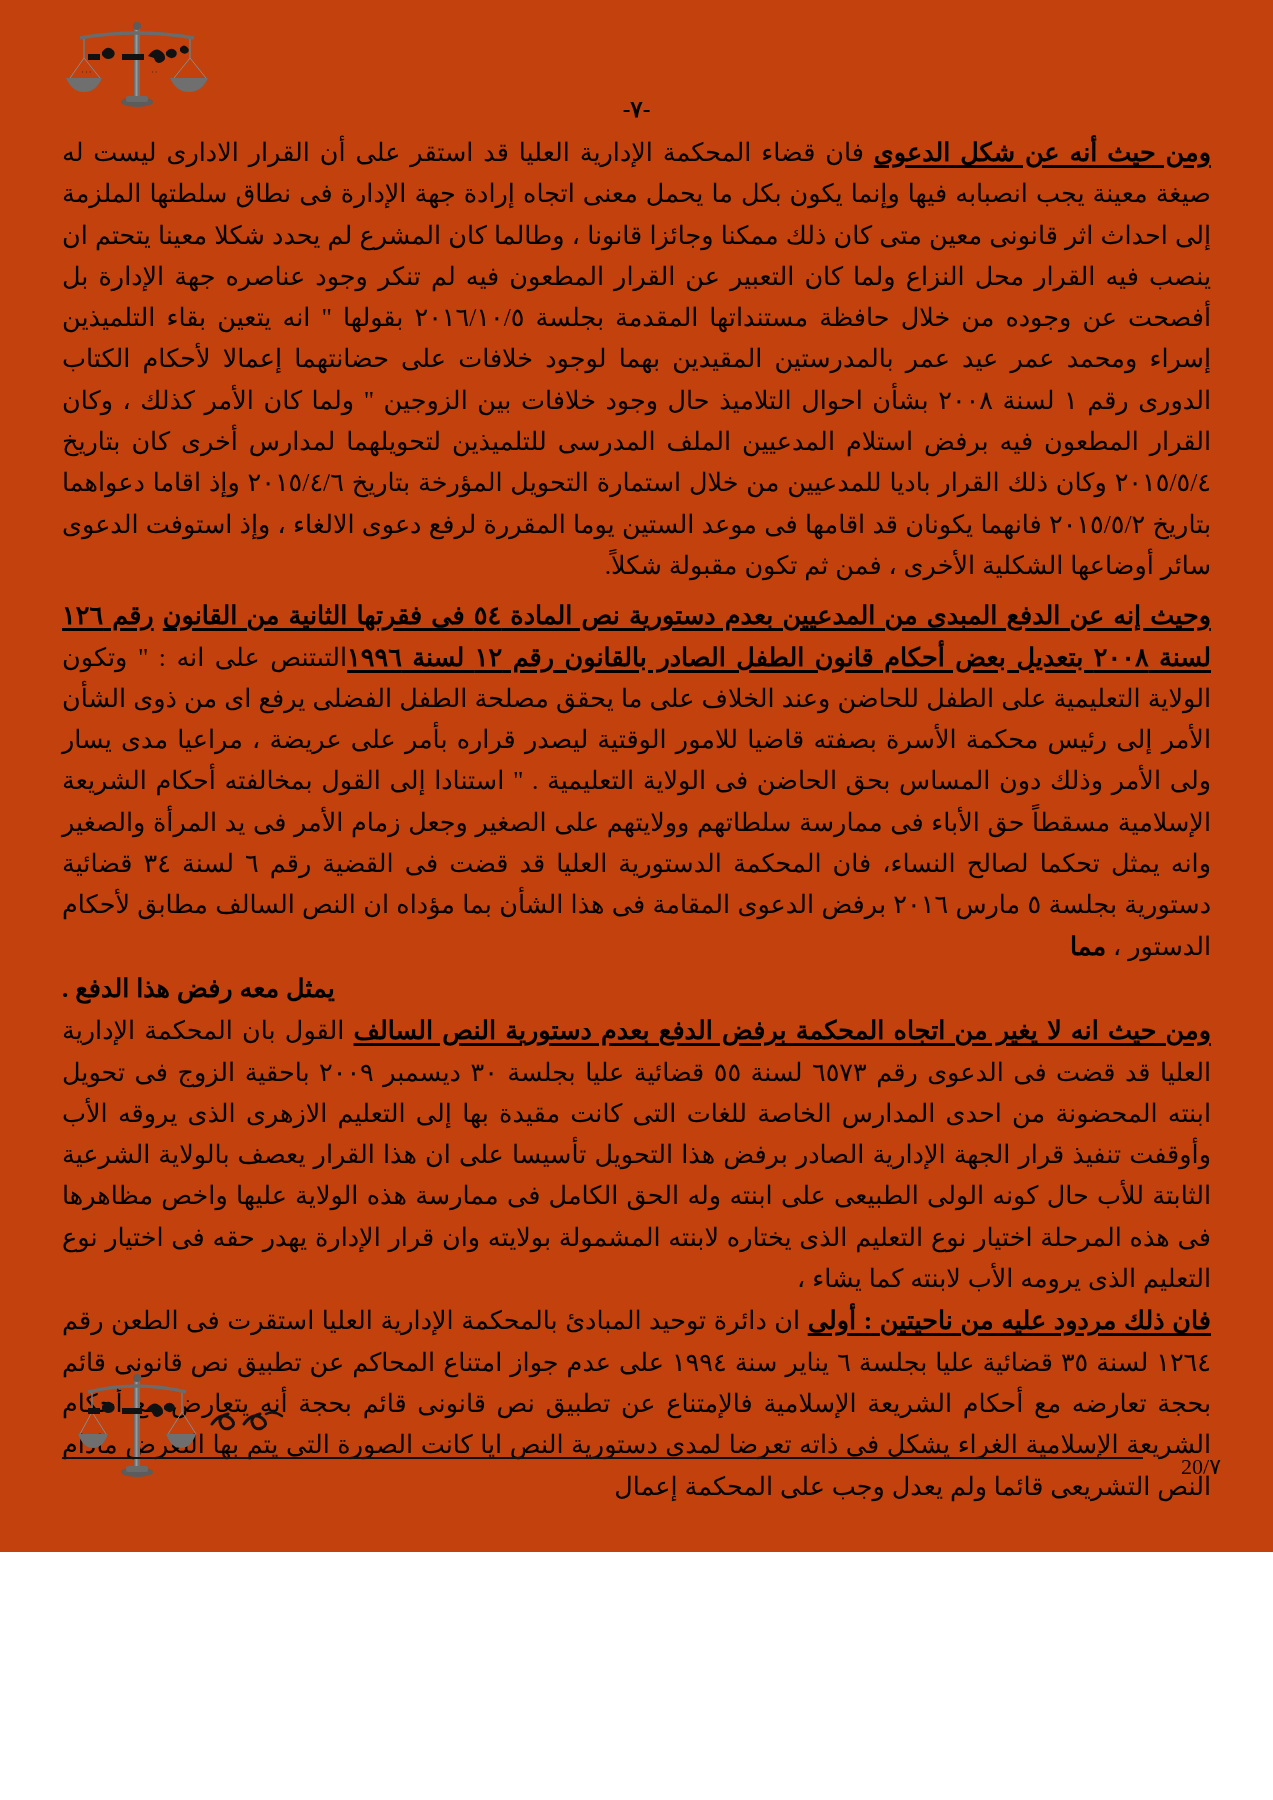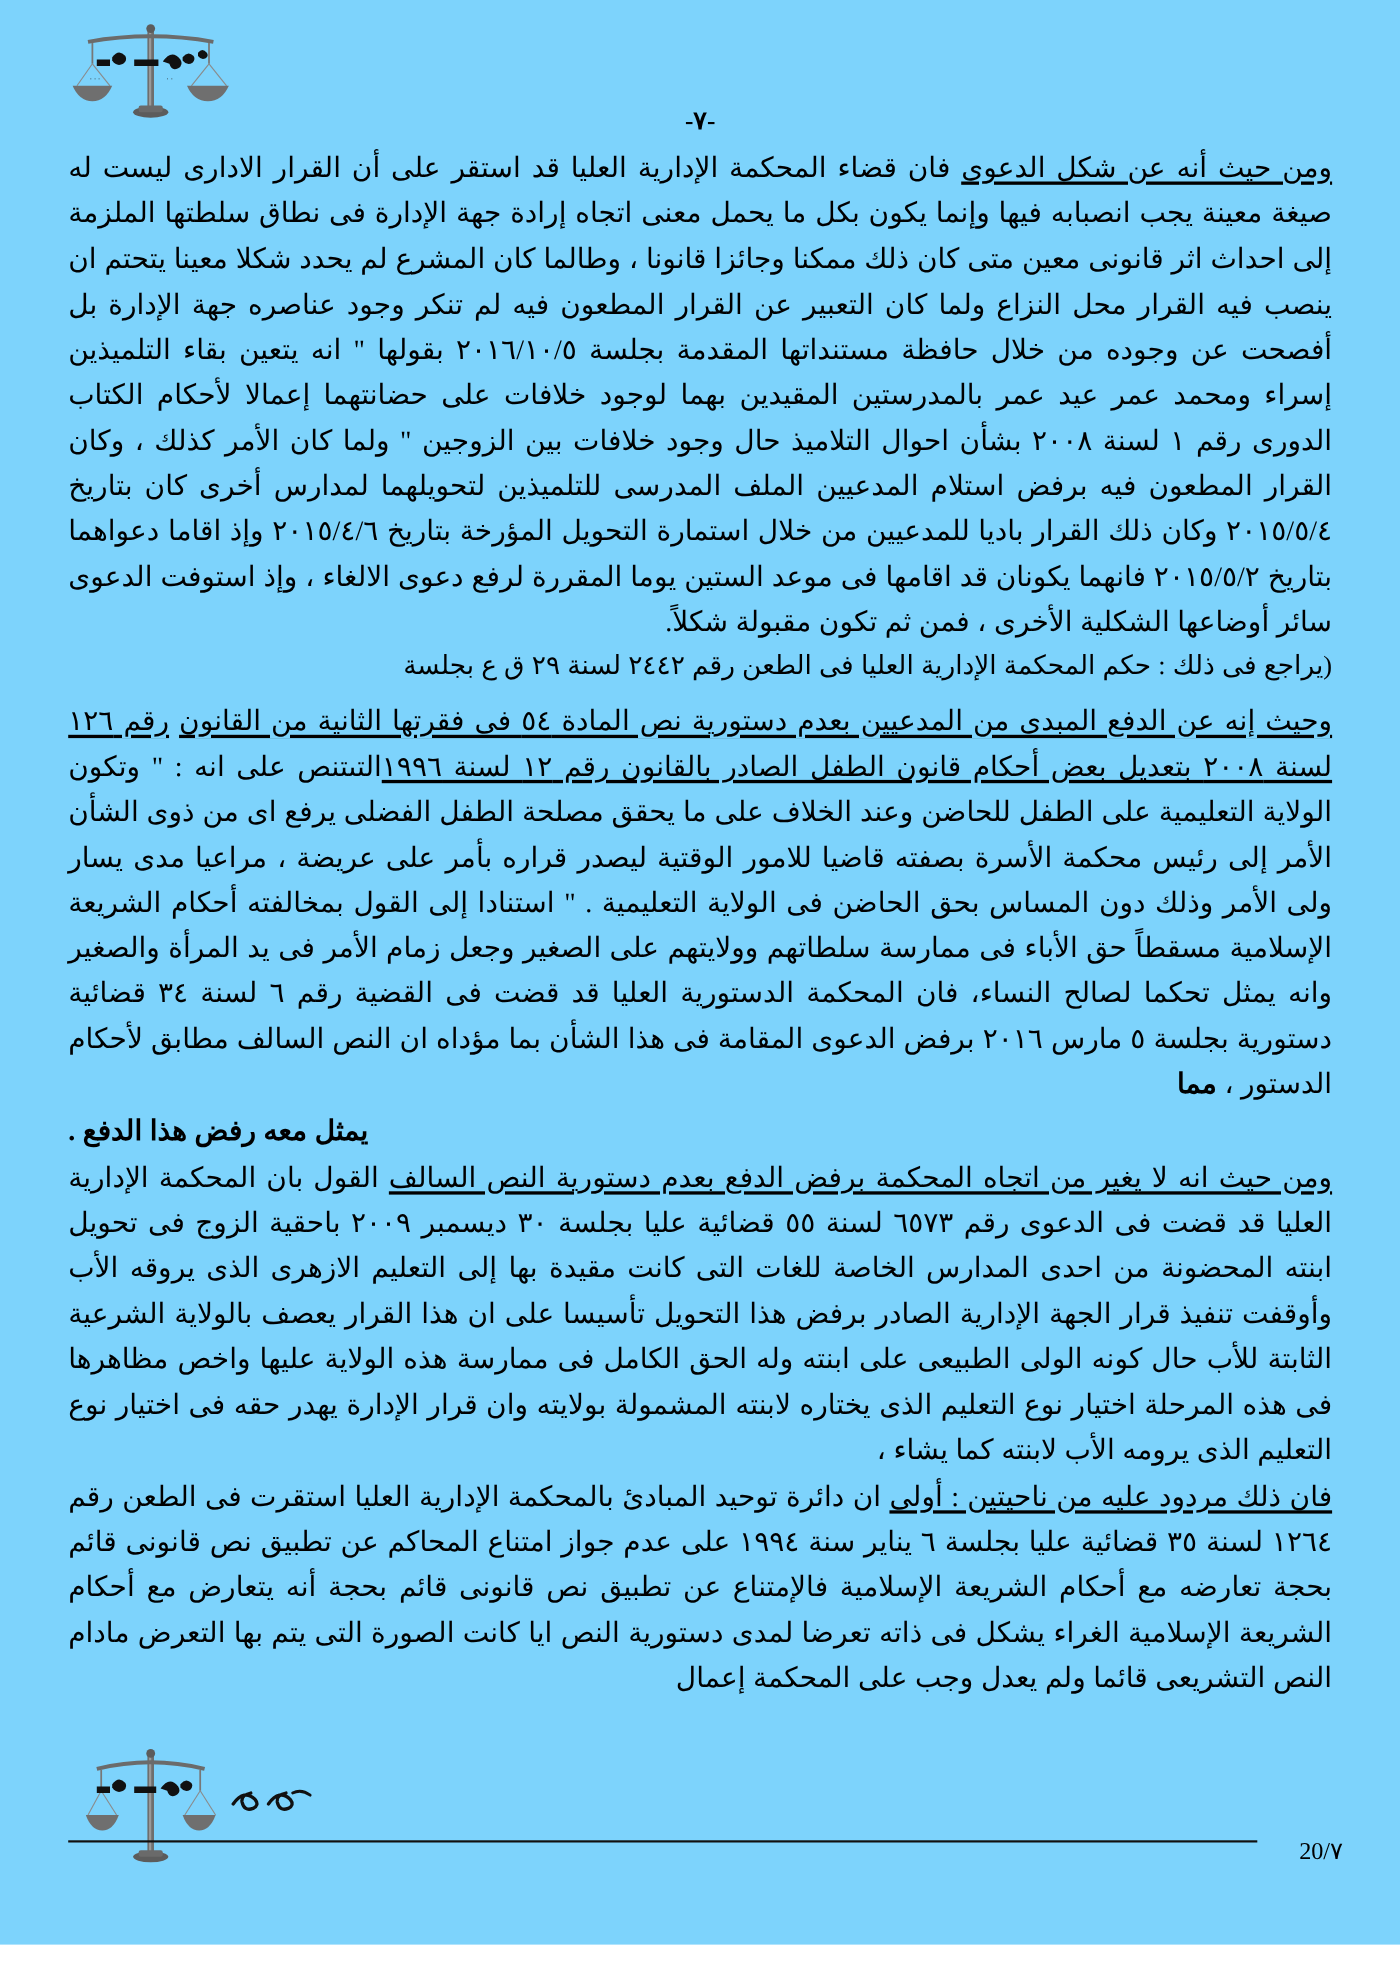--- a/index.html
+++ b/index.html
@@ -8,23 +8,23 @@
     padding: 0;
     background: #ffffff;
   }
   body {
     font-family: "Liberation Serif", "DejaVu Serif", serif;
     color: #000000;
   }
   .page {
     position: relative;
     width: 1273px;
-    height: 1768px;
+    height: 1552px;
     margin: 0 auto;
-    background: #7dd3fc;
+    background: #c2410c;
     overflow: hidden;
     box-sizing: border-box;
   }
 
   
   .header {
     position: relative;
     height: 110px;
   }
   .logo-wrap {
@@ -63,21 +63,21 @@
   }
   p.para {
     margin: 0 0 1px 0;
     text-align: justify;
     text-justify: inter-word;
     word-spacing: 0.5px;
   }
   p.para.right-last  { text-align-last: right; }
   p.para.left-last   { text-align-last: left; }
   u.hd-u {
-    font-weight: normal;
+    font-weight: bold;
     text-decoration: underline;
     text-decoration-thickness: 3px;
     text-underline-offset: 4px;
   }
   .bold-only { font-weight: bold; }
 
   .cite {
     font-size: 24px;
     line-height: 1.6;
   }
@@ -172,23 +172,20 @@
     <div class="page-number-top">-٧-</div>
   </div>
 
   <div class="content">
 
 
     <p class="para">
       <u class="hd-u">ومن حيث أنه عن شكل الدعوى</u><span> فان قضاء المحكمة الإدارية العليا قد استقر على أن القرار الادارى ليست له صيغة معينة يجب انصبابه فيها وإنما يكون بكل ما يحمل معنى اتجاه إرادة جهة الإدارة فى نطاق سلطتها الملزمة إلى احداث اثر قانونى معين متى كان ذلك ممكنا وجائزا قانونا ، وطالما كان المشرع لم يحدد شكلا معينا يتحتم ان ينصب فيه القرار محل النزاع ولما كان التعبير عن القرار المطعون فيه  لم تنكر وجود عناصره جهة الإدارة بل أفصحت عن وجوده من خلال حافظة مستنداتها المقدمة بجلسة ٢٠١٦/١٠/٥ بقولها " انه يتعين بقاء التلميذين إسراء ومحمد عمر عيد عمر بالمدرستين المقيدين بهما لوجود خلافات على حضانتهما إعمالا لأحكام الكتاب الدورى رقم ١ لسنة ٢٠٠٨ بشأن احوال التلاميذ حال وجود خلافات بين الزوجين " ولما كان الأمر كذلك ، وكان القرار المطعون فيه برفض استلام المدعيين الملف المدرسى للتلميذين لتحويلهما لمدارس أخرى كان بتاريخ ٢٠١٥/٥/٤ وكان ذلك القرار باديا للمدعيين من خلال استمارة التحويل المؤرخة بتاريخ ٢٠١٥/٤/٦ وإذ اقاما دعواهما بتاريخ ٢٠١٥/٥/٢ فانهما يكونان قد اقامها فى موعد الستين يوما المقررة لرفع دعوى الالغاء  ، وإذ استوفت الدعوى سائر أوضاعها الشكلية الأخرى ، فمن ثم  تكون مقبولة شكلاً.</span>
     </p>
 
-    <p class="para cite right-last">
-      <span>(يراجع فى ذلك :  حكم المحكمة الإدارية العليا فى  الطعن رقم ٢٤٤٢ لسنة ٢٩ ق ع بجلسة</span>
-    </p>
 
     <div class="spacer-sm"></div>
 
     <p class="para">
       <u class="hd-u">وحيث إنه عن الدفع المبدى من المدعيين بعدم دستورية نص المادة ٥٤ فى فقرتها الثانية من القانون</u>
       <u class="hd-u">رقم ١٢٦ لسنة ٢٠٠٨ بتعديل بعض أحكام قانون الطفل الصادر بالقانون رقم ١٢ لسنة ١٩٩٦</u><span>التى</span><span>تنص على انه : " وتكون الولاية التعليمية على الطفل للحاضن وعند الخلاف على ما يحقق مصلحة الطفل الفضلى يرفع اى من ذوى الشأن الأمر إلى رئيس محكمة الأسرة بصفته قاضيا للامور الوقتية ليصدر قراره بأمر على عريضة ، مراعيا مدى يسار ولى الأمر وذلك دون المساس بحق الحاضن فى الولاية التعليمية .  "  استنادا إلى القول بمخالفته أحكام الشريعة الإسلامية مسقطاً حق الأباء فى ممارسة سلطاتهم وولايتهم على الصغير وجعل زمام الأمر فى يد المرأة والصغير وانه يمثل تحكما لصالح النساء، فان المحكمة الدستورية العليا قد قضت فى القضية رقم ٦  لسنة ٣٤  قضائية دستورية بجلسة ٥ مارس ٢٠١٦ برفض الدعوى المقامة فى هذا الشأن بما مؤداه ان النص السالف مطابق لأحكام الدستور  ، </span><b class="bold-only">مما</b>
     </p>
     <p class="para left-last">
       <b class="bold-only">يمثل معه رفض هذا الدفع .</b>
     </p>

